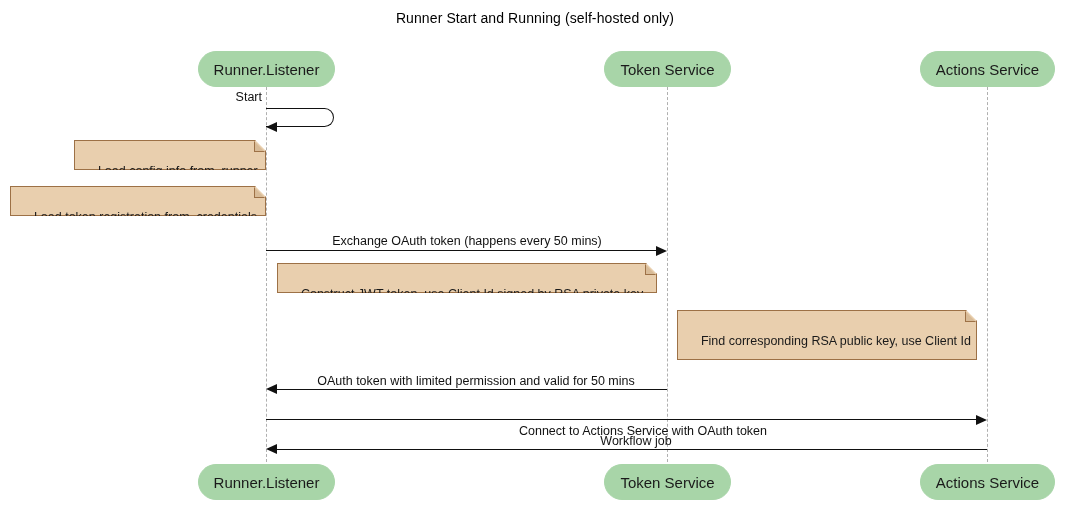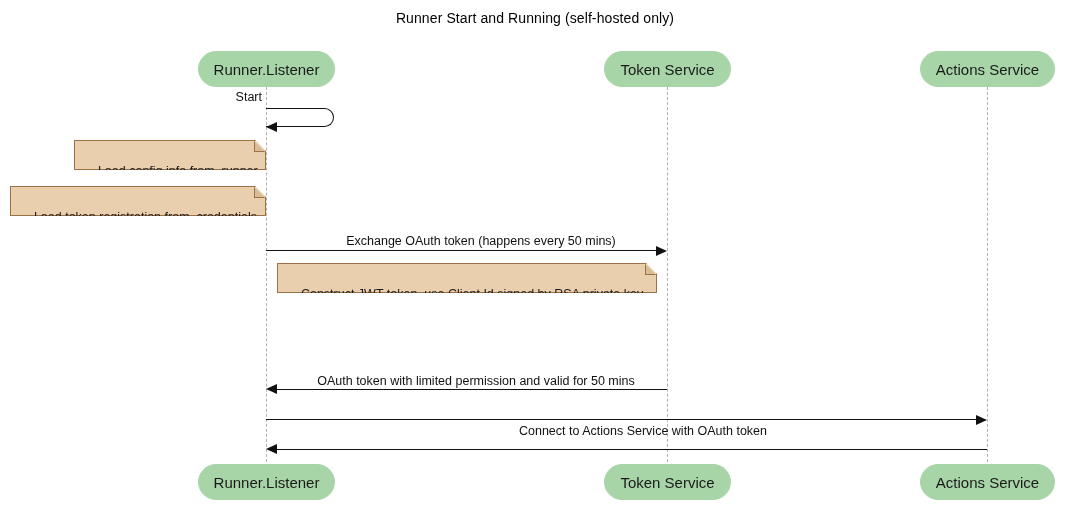--- a/index.html
+++ b/index.html
@@ -157,38 +157,44 @@
   <div class="note" style="left:74px; top:140px; width:192px; height:30px;">
     <span>Load config info from .runner</span>
     <span class="note-fold"></span>
   </div>
 
   <div class="note" style="left:10px; top:186px; width:256px; height:30px;">
     <span>Load token registration from .credentials</span>
     <span class="note-fold"></span>
   </div>
 
-  <div class="msg-label" style="left:281px; top:234px; width:400px;">Exchange OAuth token (happens every 50 mins)</div>
+  <div class="msg-label" style="left:267px; top:234px; width:400px;">Exchange OAuth token (happens every 50 mins)</div>
   <div class="msg-line" style="left:266px; top:250px; width:391px;"></div>
   <div class="arrow-head arrow-right" style="left:656px; top:246px;"></div>
 
   <div class="note" style="left:277px; top:263px; width:380px; height:30px;">
     <span>Construct JWT token, use Client Id signed by RSA private key</span>
     <span class="note-fold"></span>
   </div>
 
+  <div class="note" style="left:677px; top:310px; width:300px; height:50px;">
+    <span>Find corresponding RSA public key, use Client Id</span><br>
+    <span>Verify JWT token's signature</span>
+    <span class="note-fold"></span>
+  </div>
 
   <div class="msg-label" style="left:276px; top:374px; width:400px;">OAuth token with limited permission and valid for 50 mins</div>
   <div class="msg-line" style="left:276px; top:389px; width:391px;"></div>
   <div class="arrow-head arrow-left" style="left:266px; top:384px;"></div>
 
   <div class="msg-label" style="left:283px; top:404px; width:720px;margin-top:20px;">Connect to Actions Service with OAuth token</div>
   <div class="msg-line" style="left:266px; top:419px; width:711px;"></div>
   <div class="arrow-head arrow-right" style="left:976px; top:415px;"></div>
 
+  <div class="msg-label" style="left:276px; top:434px; width:720px;">Workflow job</div>
   <div class="msg-line" style="left:276px; top:449px; width:711px;"></div>
   <div class="arrow-head arrow-left" style="left:266px; top:444px;"></div>
 
   <div class="participant" style="left:198px; top:464px; width:137px;">
     <span>Runner.Listener</span>
   </div>
   <div class="participant" style="left:604px; top:464px; width:127px;">
     <span>Token Service</span>
   </div>
   <div class="participant" style="left:920px; top:464px; width:135px;">

